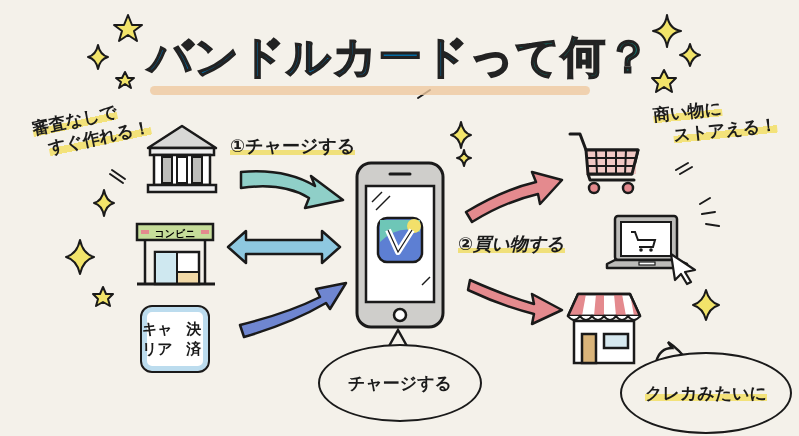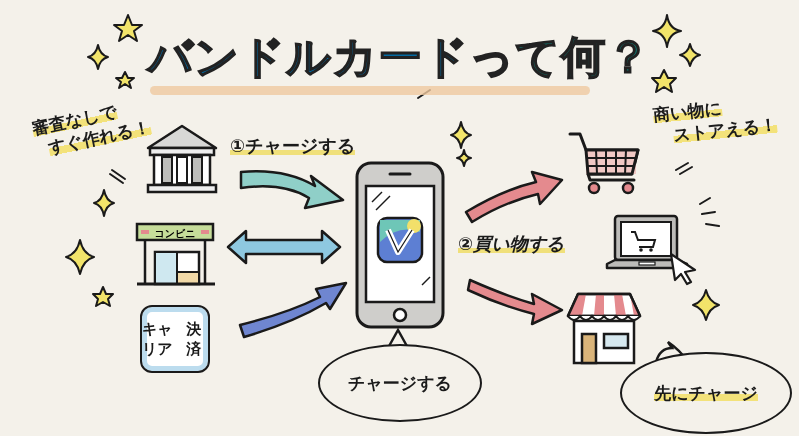--- a/index.html
+++ b/index.html
@@ -198,15 +198,15 @@
   <rect x="6" y="33" width="60" height="42" fill="#fff" stroke="#1a1a1a" stroke-width="2.5"></rect>
   <rect x="14" y="46" width="14" height="29" fill="#d9b47a" stroke="#1a1a1a" stroke-width="2.5"></rect>
   <rect x="36" y="46" width="24" height="14" fill="#d6e8ef" stroke="#1a1a1a" stroke-width="2.5"></rect>
 </svg>
 
 <svg width="40" height="24" style="left:654px;top:340px;">
   <path d="M2,22 Q6,8 18,8 L14,2 Q26,10 34,22" fill="#f4f1ea" stroke="#1a1a1a" stroke-width="2.5"></path>
 </svg>
 <div class="abs bubble" style="left:620px;top:352px;width:168px;height:78px;">
   <div>
-    <div><span class="hl">先にチャージ</span></div>
+    <div><span class="hl">クレカみたいに</span></div>
   </div>
 </div>
 
 </body></html>

